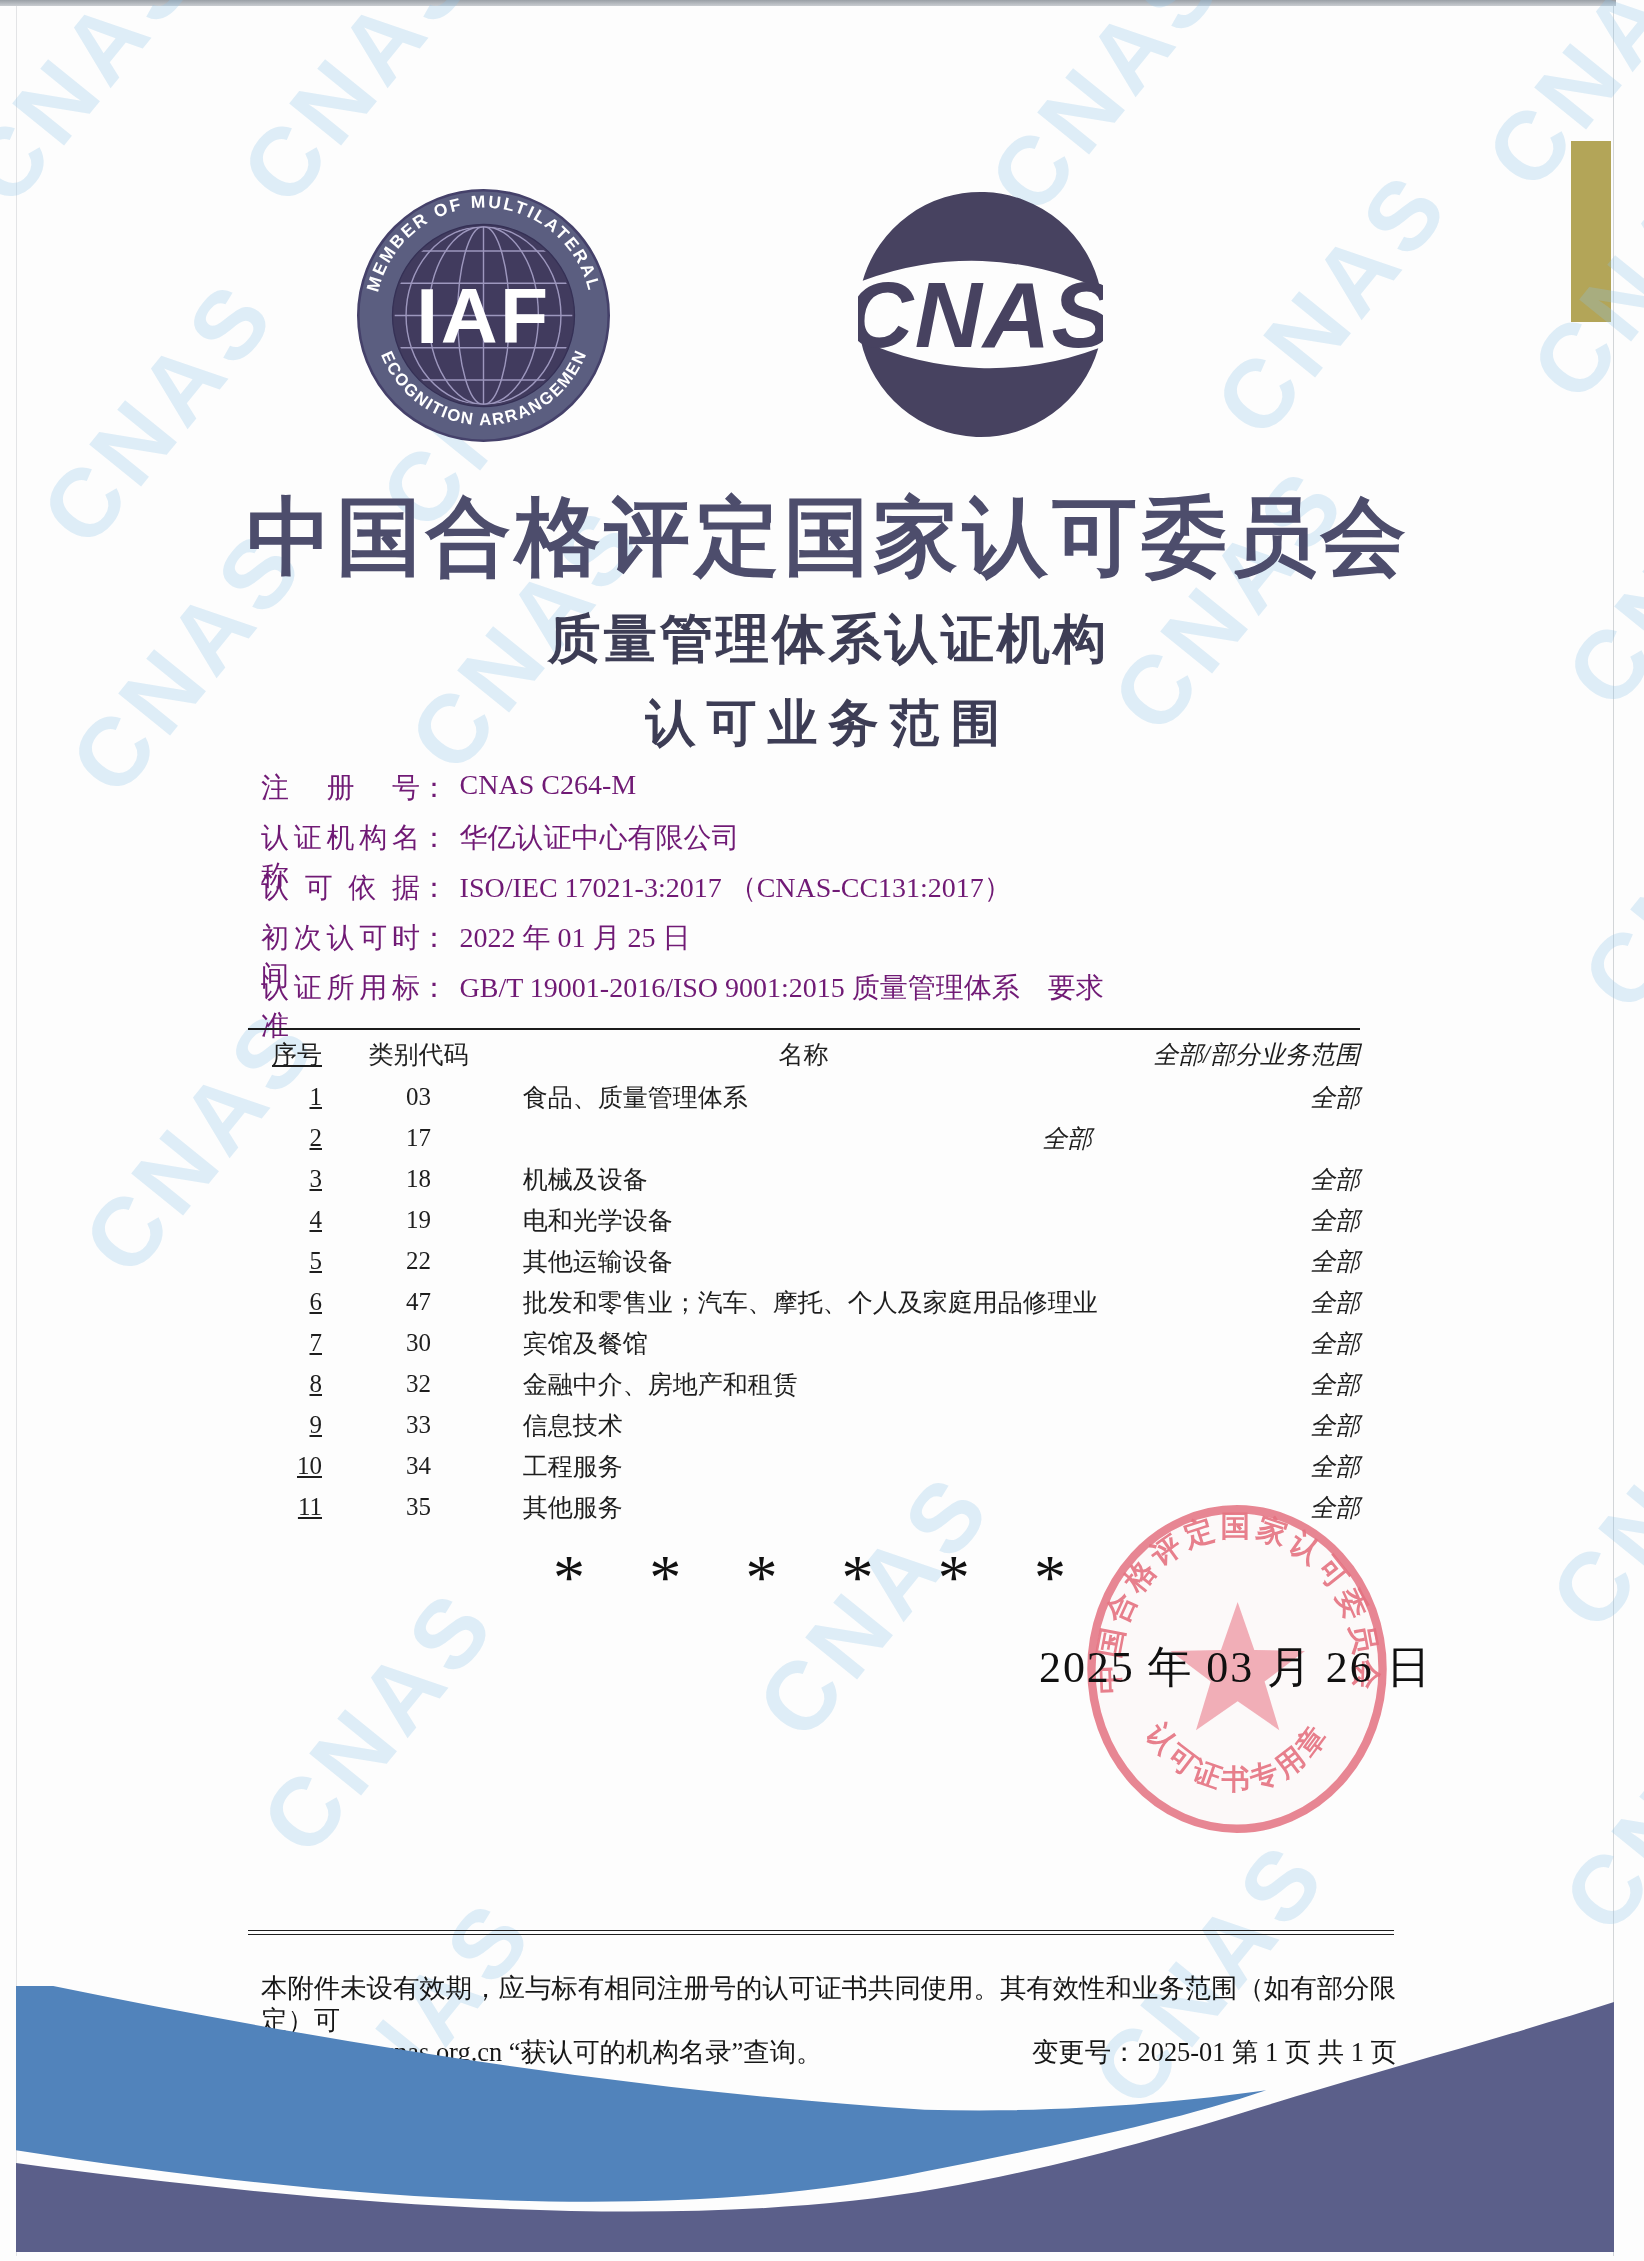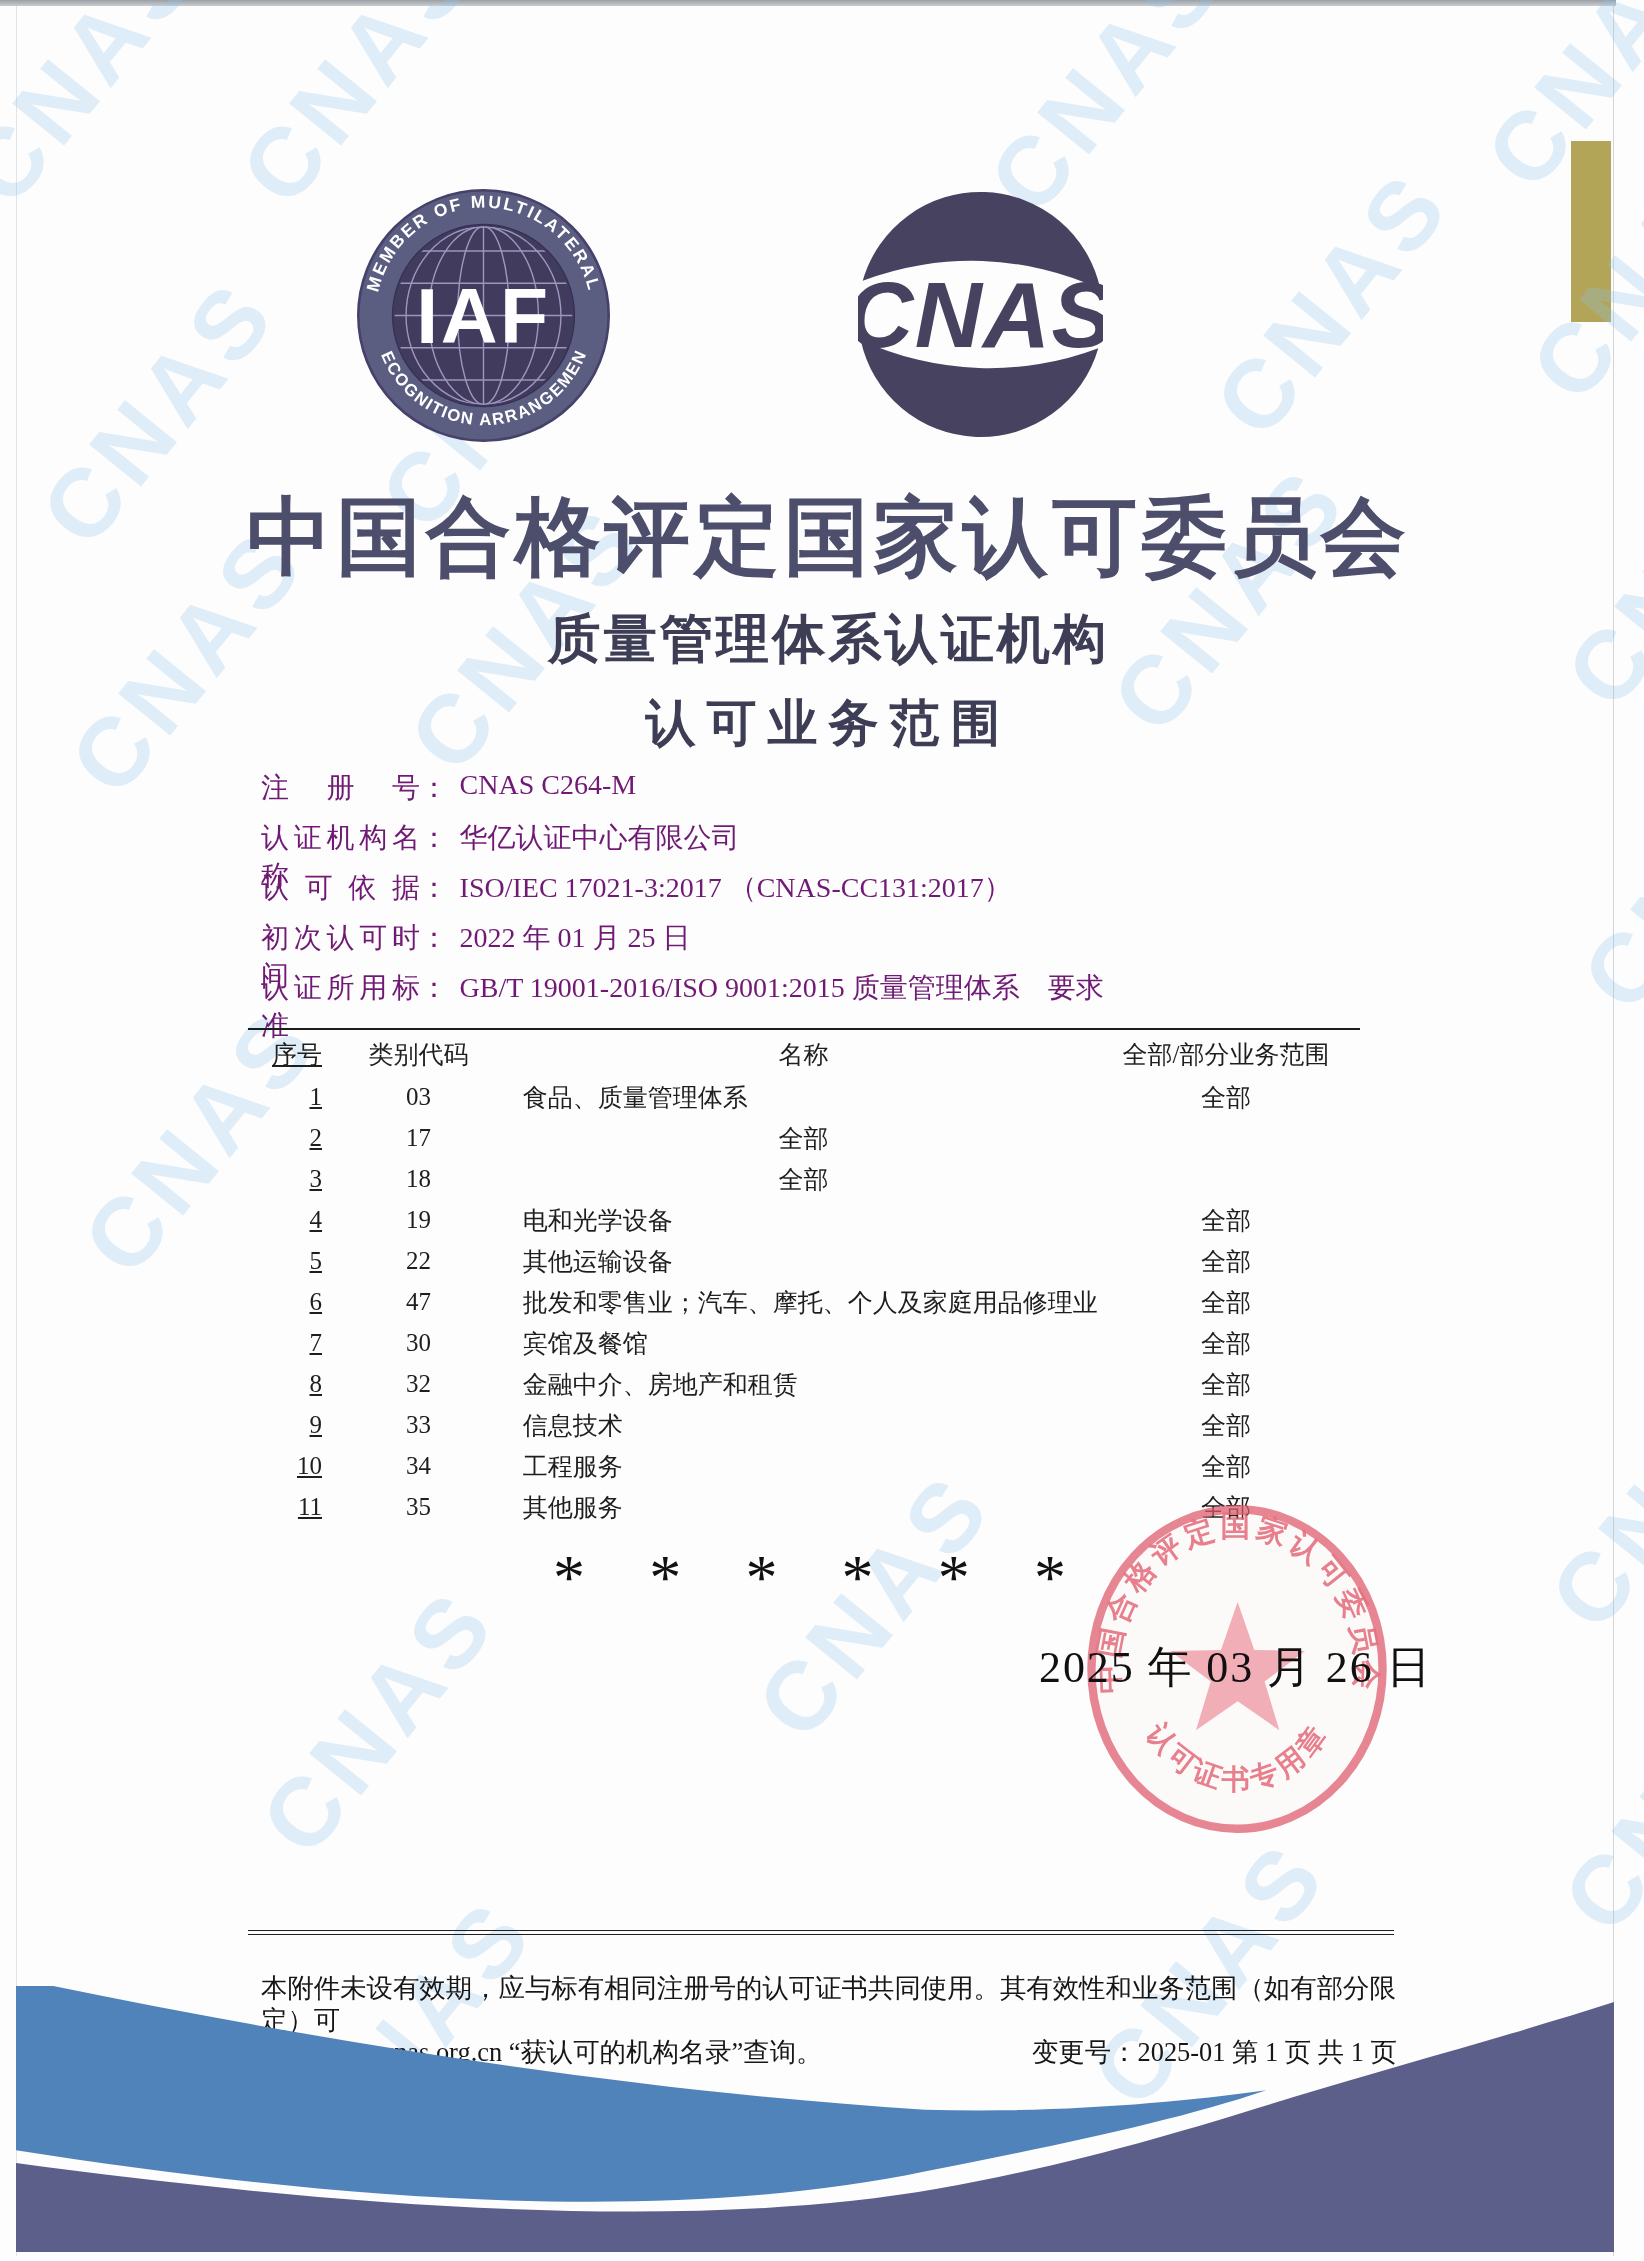--- a/index.html
+++ b/index.html
@@ -33,21 +33,21 @@
   .fvalue{margin-left:11.6px;white-space:nowrap;font-family:Liberation Serif, serif;}
   
   .rule{position:absolute;left:248px;top:1028px;width:1112px;height:1.9px;background:#1c1c1c;}
   .table{position:absolute;left:261px;top:1035px;width:1099px;font-size:25px;}
   .trow{display:grid;grid-template-columns:61px 193px 577px 268px;align-items:center;height:41px;}
   .thead-row{height:39px;margin-bottom:2.6px;}
   .c-num{text-align:right;text-decoration:underline;}
   .c-code{text-align:center;}
   .c-name{text-align:left;padding-left:7.7px;white-space:nowrap;}
   .c-name-h{text-align:center;}
-  .c-scope{text-align:center;}
+  .c-scope{text-align:right;font-style:italic;}
   
   .stars{position:absolute;left:553px;top:1546px;width:513px;display:flex;
          justify-content:space-between;}
   .star{font-size:64px;line-height:1;color:#111;}
   
   .stamp{position:absolute;left:1085px;top:1504px;opacity:0.85;}
   .date{position:absolute;left:1039px;top:1638px;font-size:44px;color:#101010;
         letter-spacing:1.9px;white-space:nowrap;}
   
   .footer-rule{position:absolute;left:248px;top:1930px;width:1146px;height:5.2px;
@@ -171,20 +171,21 @@
       <div class="c-scope">全部</div>
     </div>
     <div class="trow">
       <div class="c-num">2</div>
       <div class="c-code">17</div>
       <div class="c-scope">全部</div>
     </div>
     <div class="trow">
       <div class="c-num">3</div>
       <div class="c-code">18</div>
+      <div class="c-name">机械及设备</div>
       <div class="c-scope">全部</div>
     </div>
     <div class="trow">
       <div class="c-num">4</div>
       <div class="c-code">19</div>
       <div class="c-name">电和光学设备</div>
       <div class="c-scope">全部</div>
     </div>
     <div class="trow">
       <div class="c-num">5</div>

